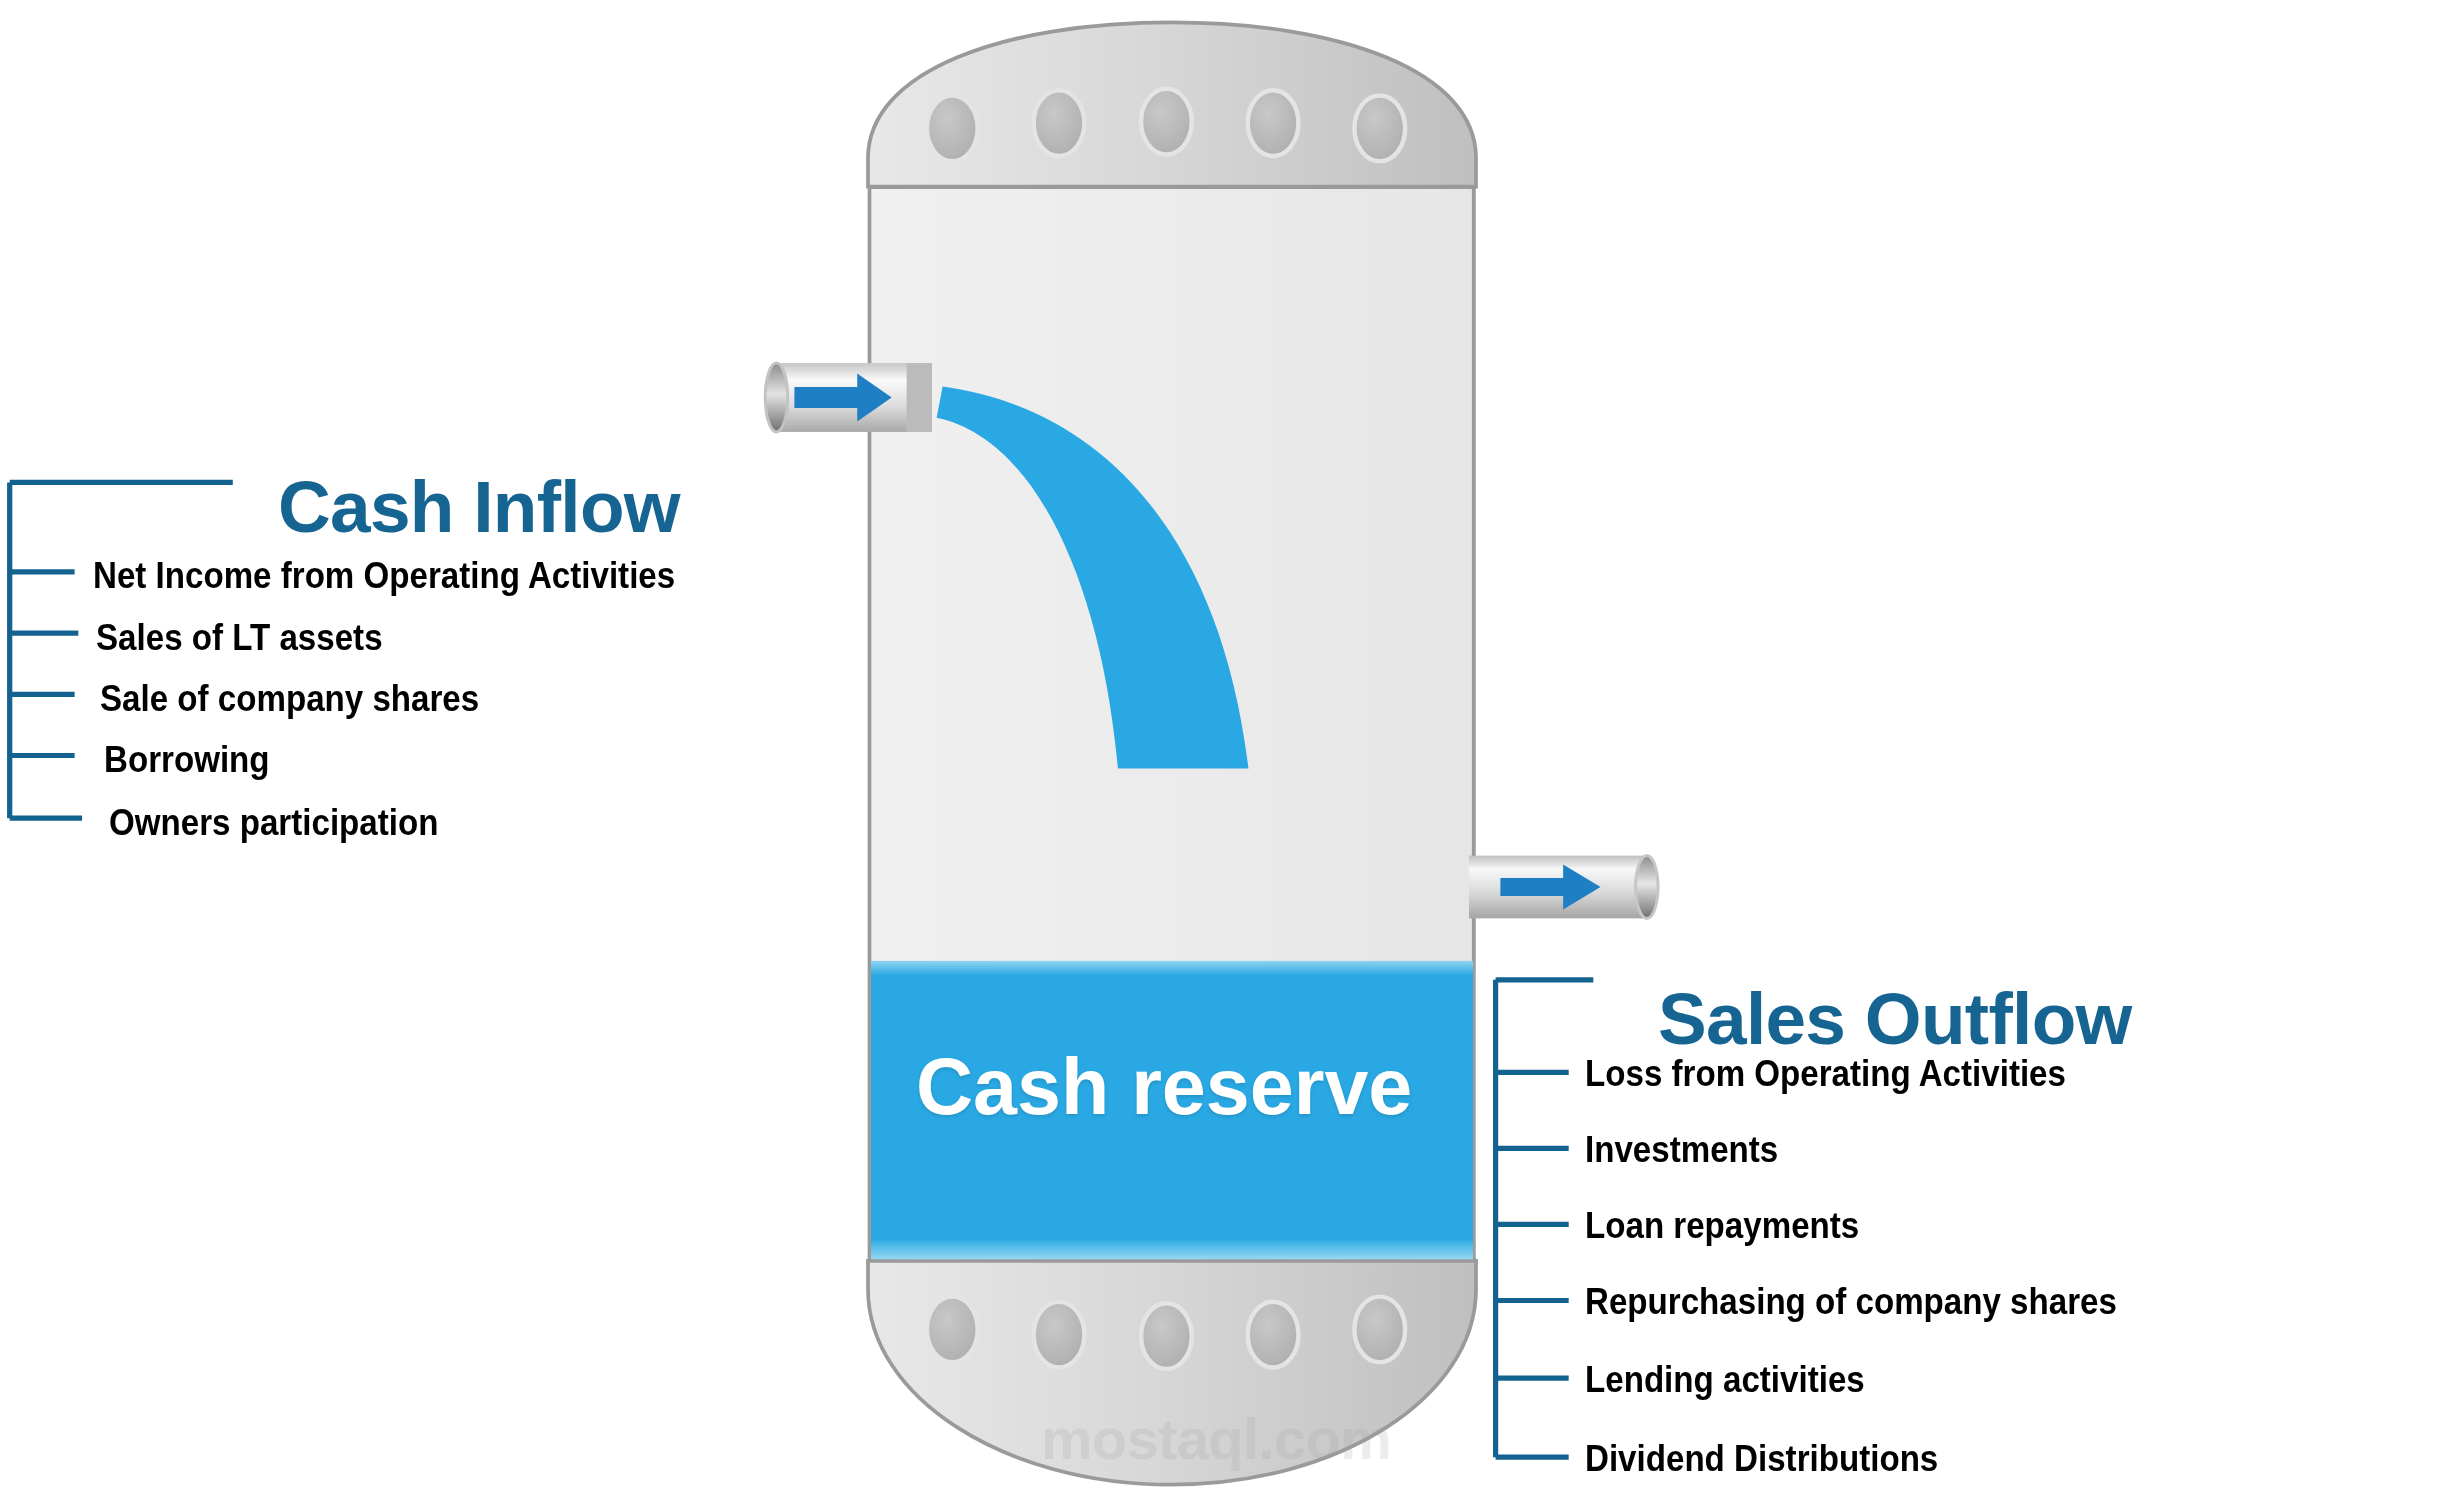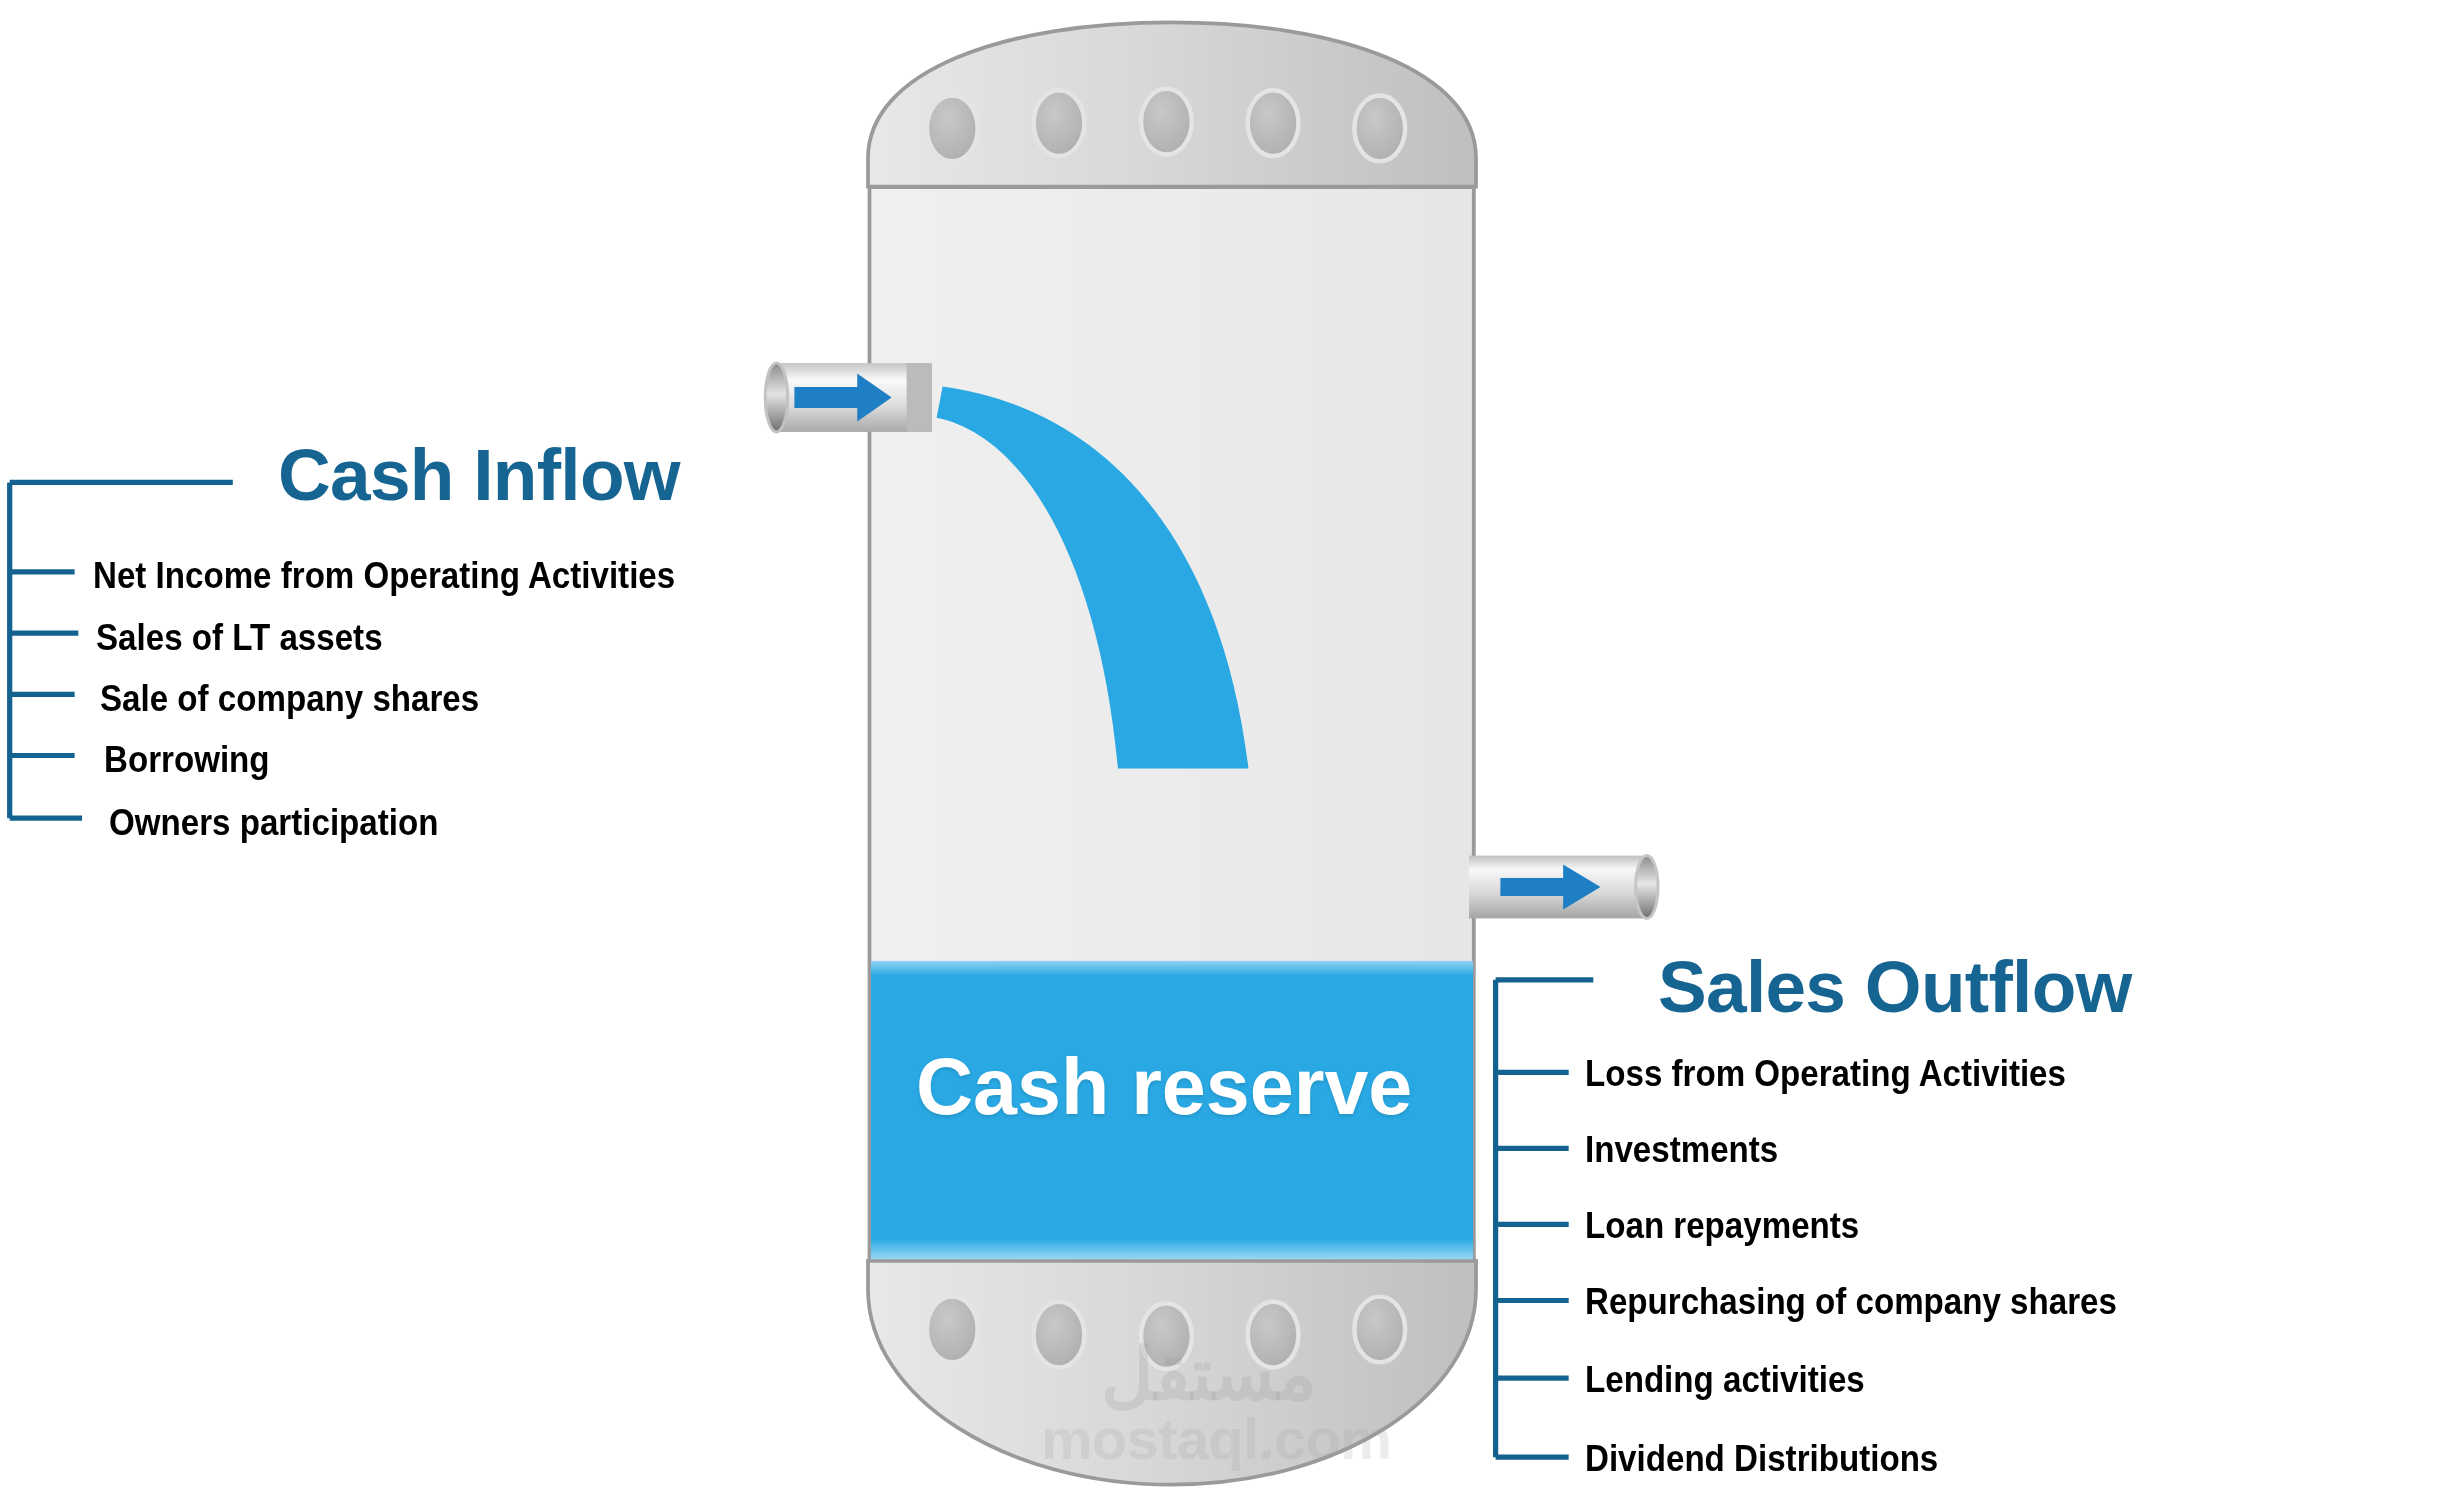--- a/index.html
+++ b/index.html
@@ -62,20 +62,21 @@
     position: absolute;
   }
   .group-title {
     color: #166491;
     font-weight: bold;
     font-size: 73px;
     line-height: 1.0;
     letter-spacing: -0.7px;
     white-space: nowrap;
     font-stretch: condensed;
+    margin-top: 32px;
   }
   .item-label {
     color: #000000;
     font-weight: bold;
     font-size: 36px;
     white-space: nowrap;
     font-family: "Liberation Sans Narrow", "Liberation Sans", sans-serif;
     transform: scaleX(0.92);
     transform-origin: left center;
   }
@@ -275,21 +276,20 @@
       </defs>
       <rect x="0" y="6" width="238" height="84" fill="url(#pipeGradOut)"></rect>
       <ellipse cx="238" cy="48" rx="15" ry="42" fill="url(#pipeOpenOut)" stroke="#C6C6C6" stroke-width="4"></ellipse>
       <path d="M 42,36 L 126,36 L 126,18 L 176,48 L 126,78 L 126,60 L 42,60 Z" fill="#1F7FC4"></path>
     </svg>
   </div>
 
   <div id="cash-reserve-label">Cash reserve</div>
 
   <div id="watermark">
-    <div class="wm-ar">مستقل</div>
     <div class="wm-dom">mostaql.com</div>
   </div>
 
   <div class="group" id="inflow-group">
 
     <svg class="inflow-bracket" viewBox="0 0 130 600">
 
       <line x1="13" y1="66" x2="13" y2="516" stroke="#13628F" stroke-width="7"></line>
 
       <line x1="13" y1="66" x2="312" y2="66" stroke="#13628F" stroke-width="7"></line>

